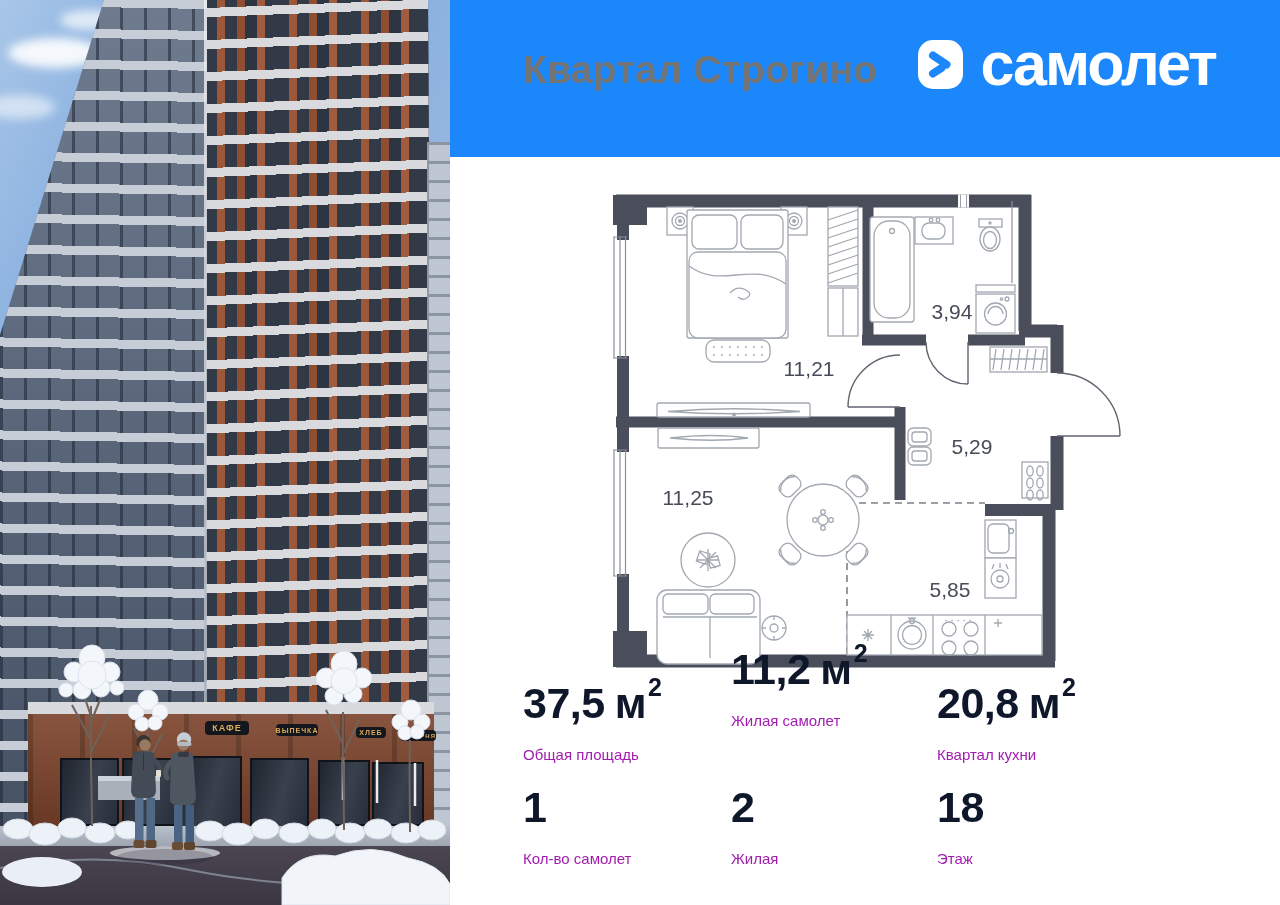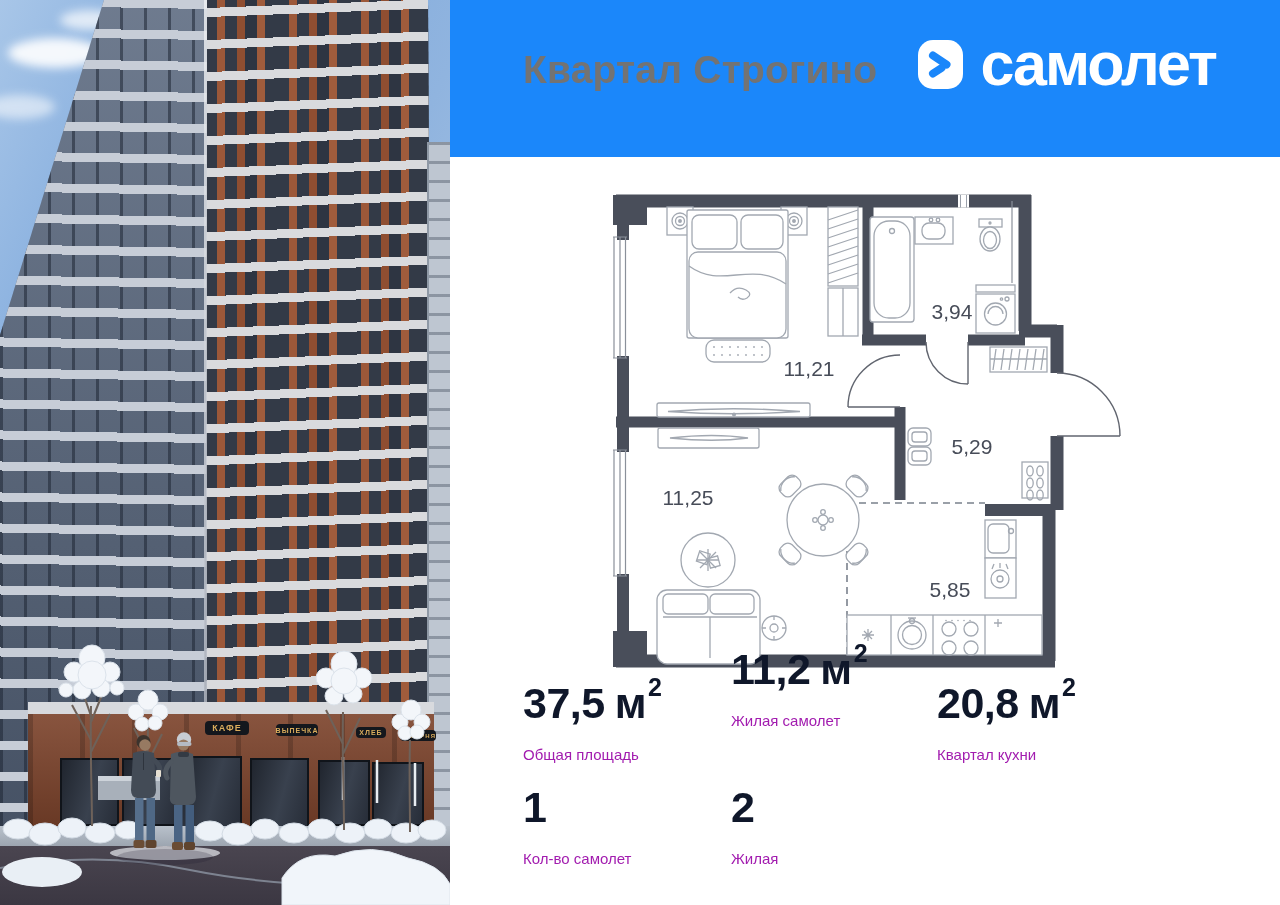--- a/index.html
+++ b/index.html
@@ -468,14 +468,22 @@
     <div class="lbl">Кол-во самолет</div>
   </div>
   <div class="stat" style="left:731px;top:786px">
     <div class="num">
       <span>2</span>
         <span class="unit"></span>
         <span class="sup"></span>
     </div>
     <div class="lbl">Жилая</div>
   </div>
+  <div class="stat" style="left:937px;top:786px">
+    <div class="num">
+      <span>18</span>
+        <span class="unit"></span>
+        <span class="sup"></span>
+    </div>
+    <div class="lbl">Этаж</div>
+  </div>
 
 </div>
 
 </body></html>

